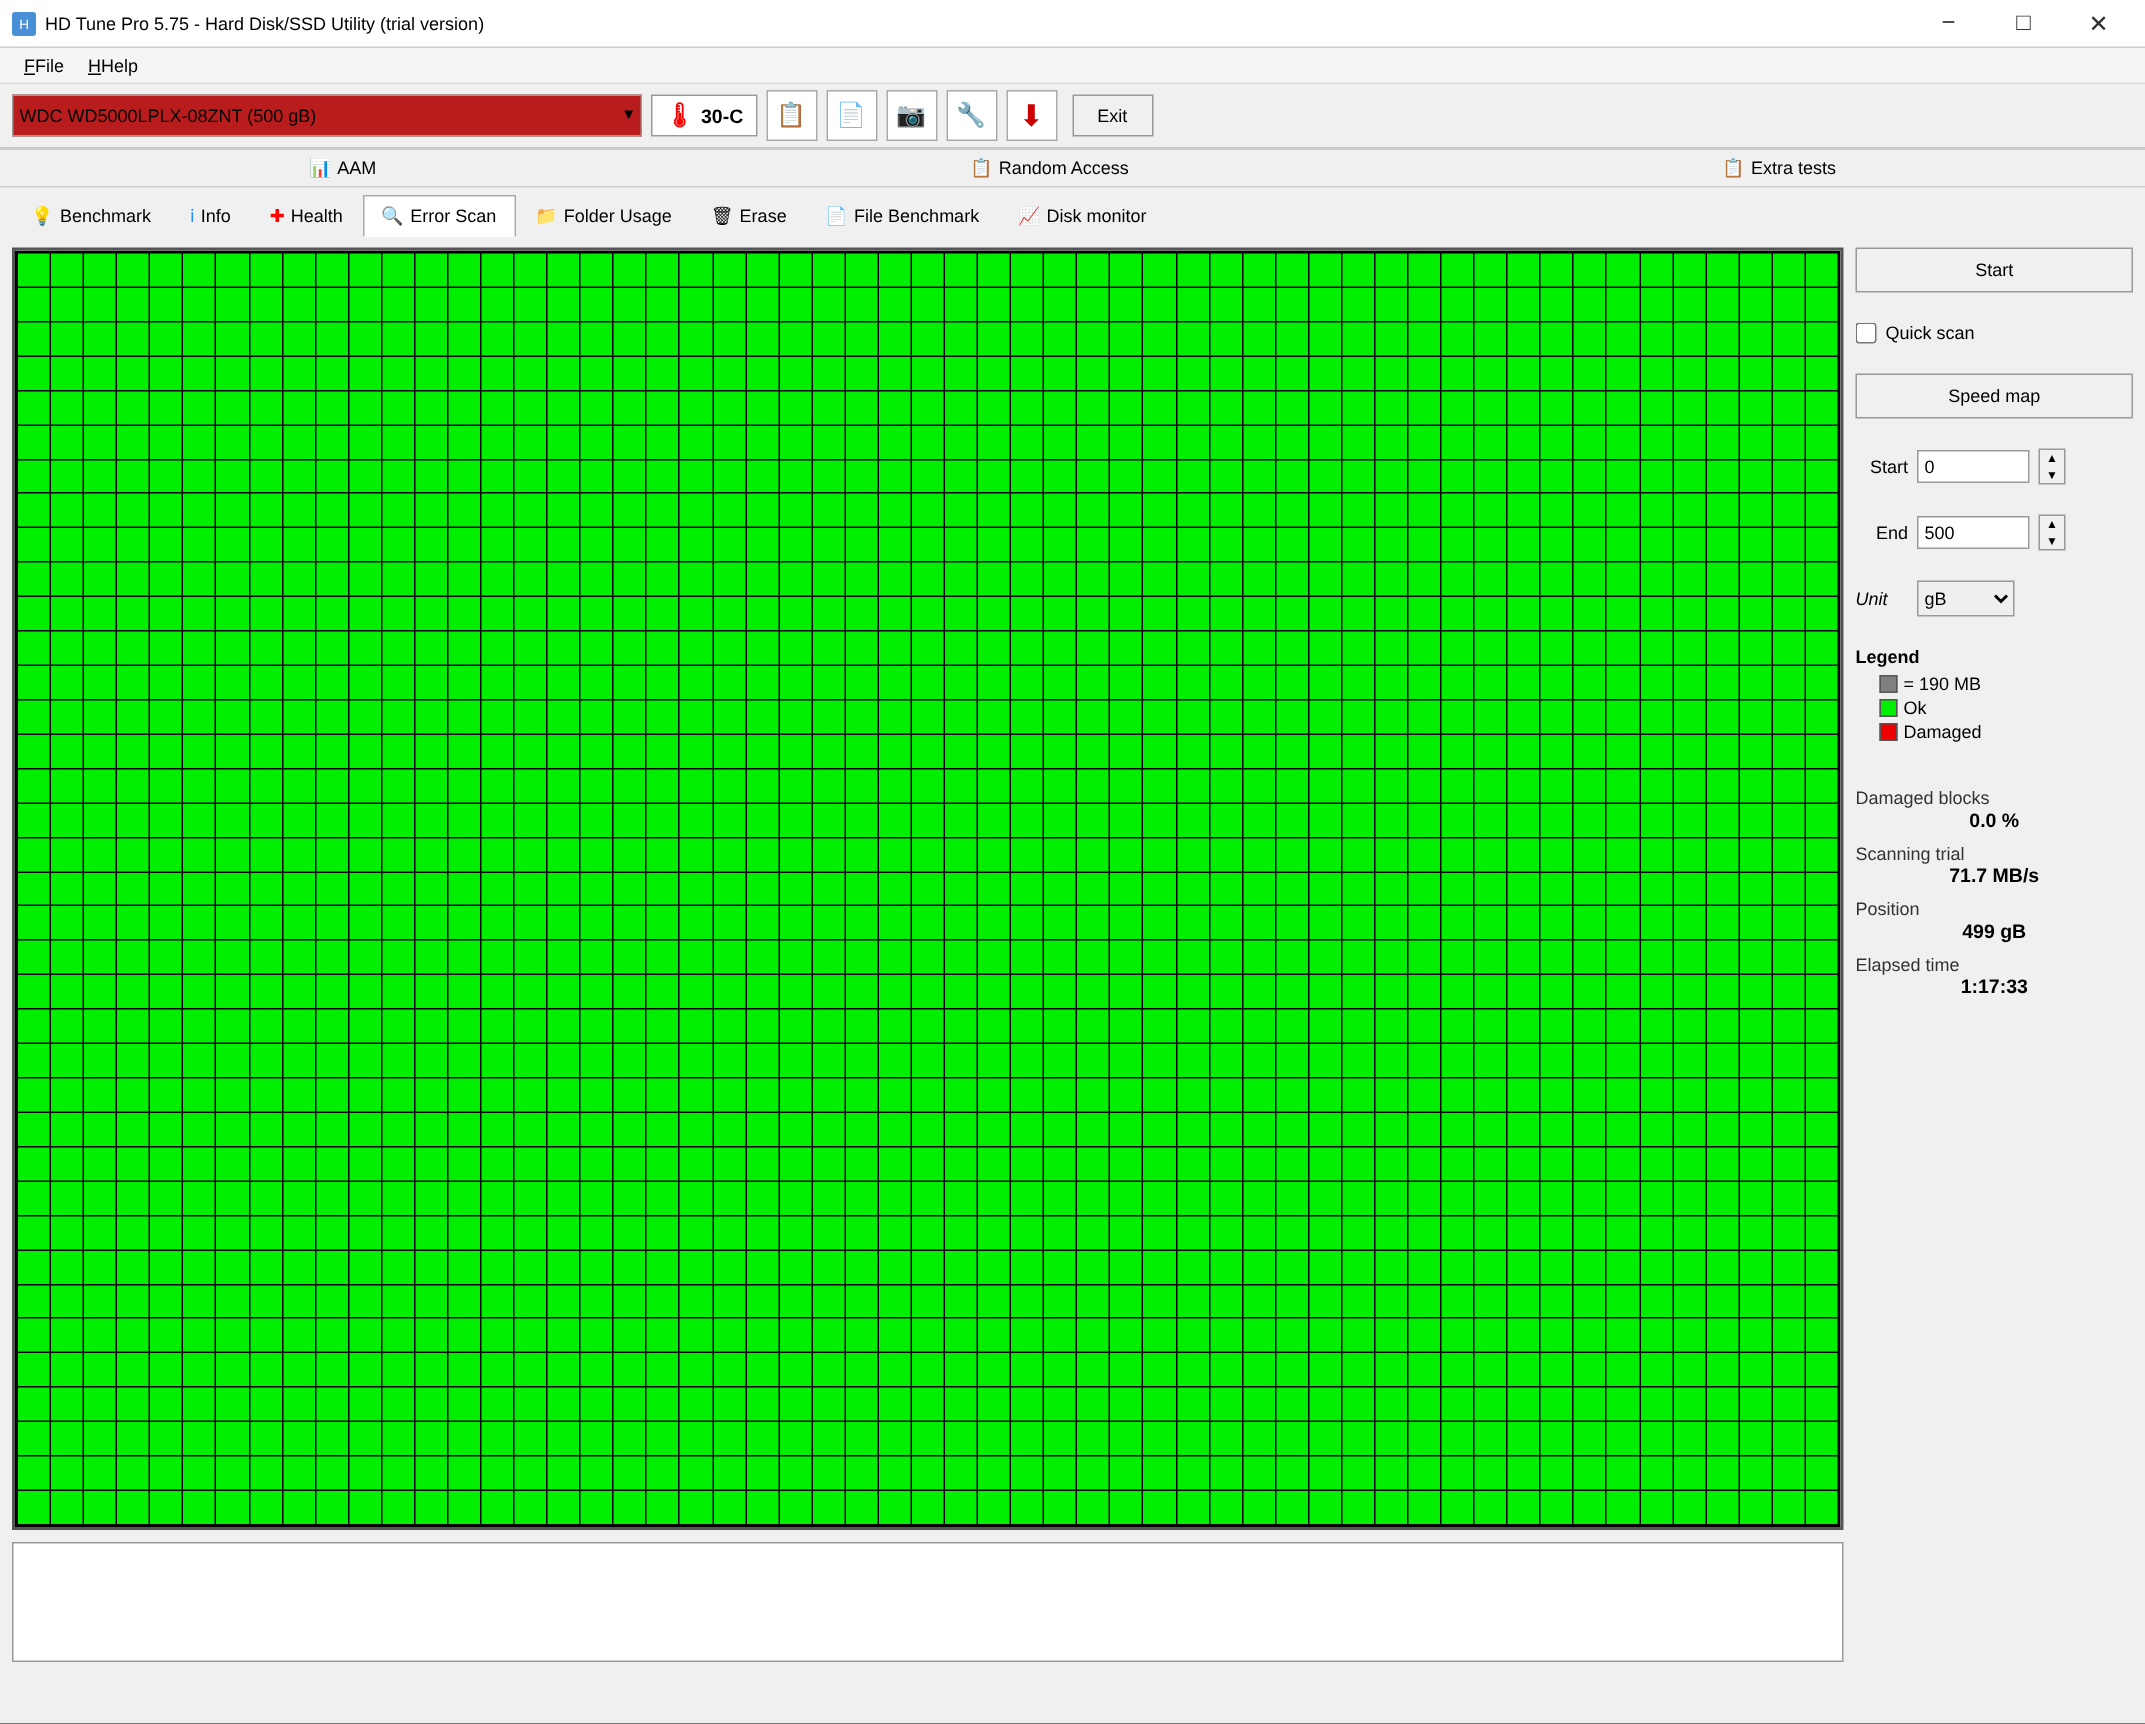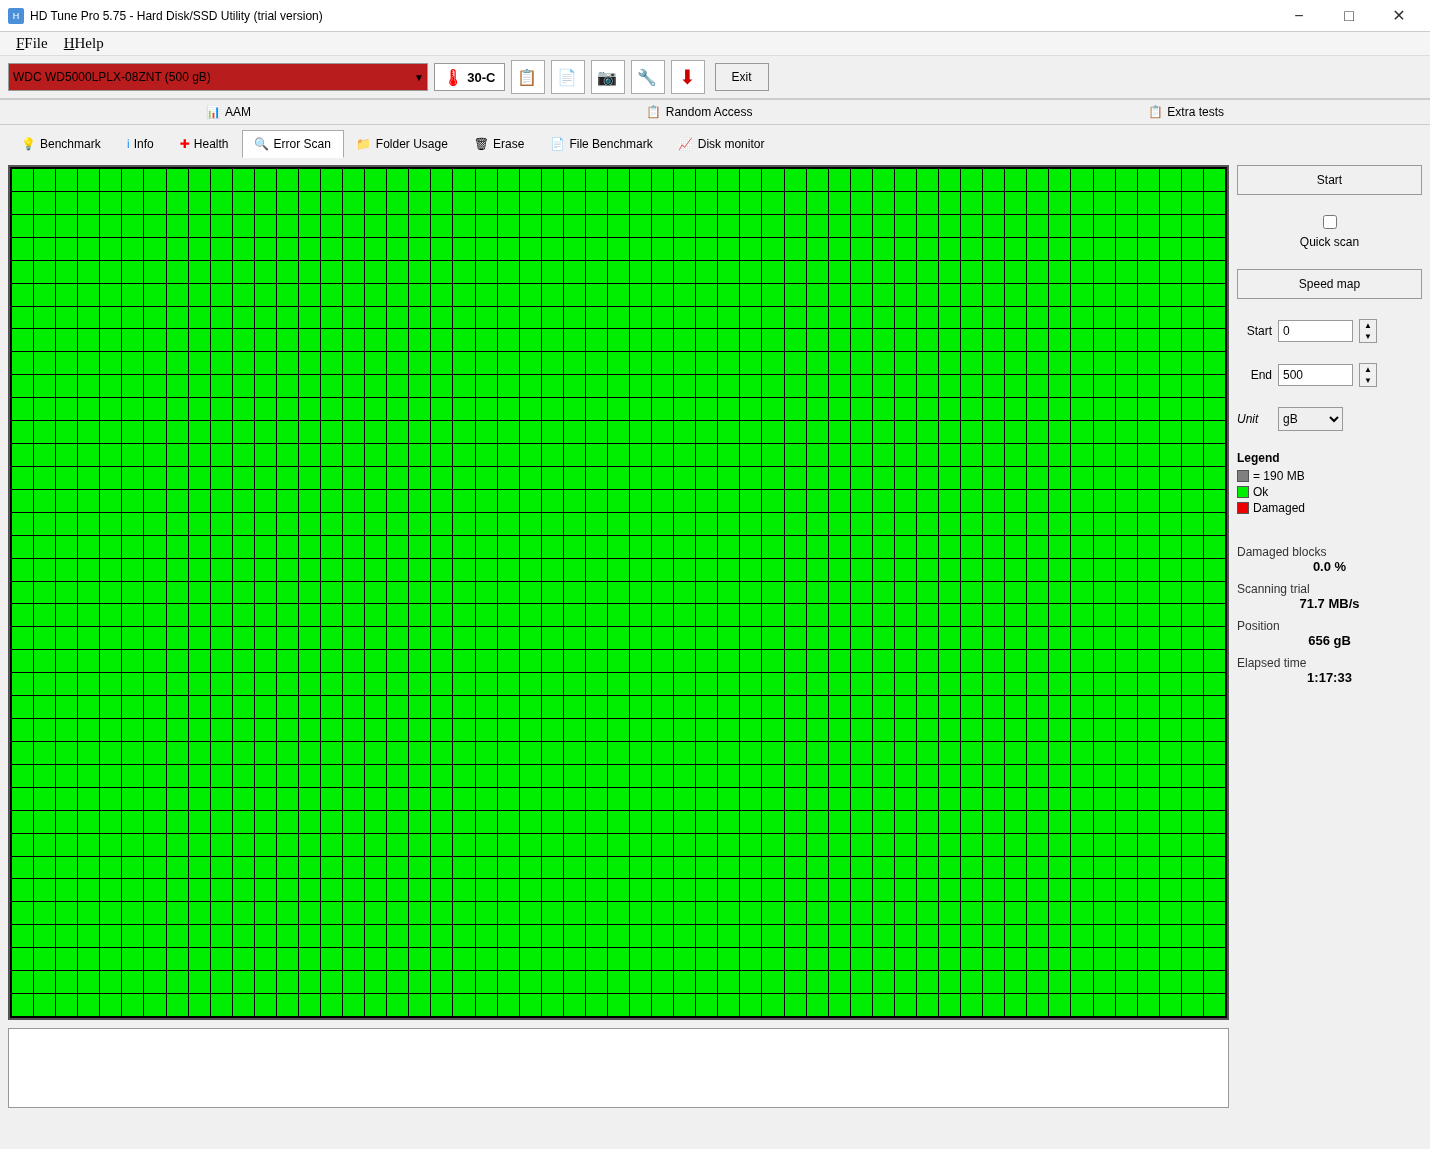--- a/index.html
+++ b/index.html
@@ -23,21 +23,21 @@
 
     
     .menu-bar {
       background: #f5f5f5;
       height: 24px;
       display: flex;
       align-items: center;
       padding: 0 8px;
       border-bottom: 1px solid #ddd;
     }
-    .menu-item { padding: 2px 8px; cursor: pointer; font-size: 15px; font-family: Liberation Serif, serif; }
+    .menu-item { padding: 2px 8px; cursor: pointer; font-size: 12px; }
     .menu-item u { text-decoration: underline; }
 
     
     .toolbar {
       background: #f0f0f0;
       height: 44px;
       display: flex;
       align-items: center;
       padding: 0 8px;
       gap: 6px;
@@ -153,21 +153,20 @@
       height: 30px;
       background: #f0f0f0;
       border: 1px solid #999;
       cursor: pointer;
       font-size: 12px;
       display: flex; align-items: center; justify-content: center;
     }
     .checkbox-row {
       display: flex; align-items: center; gap: 6px;
       font-size: 12px;
-      flex-direction: column;
     }
     .checkbox-row input[type=checkbox] { width: 14px; height: 14px; }
     .field-row {
       display: flex; align-items: center; gap: 6px; font-size: 12px;
     }
     .field-label { width: 35px; text-align: right; }
     .field-input {
       width: 75px; height: 22px;
       border: 1px solid #999;
       padding: 0 4px;
@@ -189,21 +188,21 @@
       border: 1px solid #999;
       font-size: 12px;
     }
     .field-full-row {
       display: flex; align-items: center; gap: 6px; font-size: 12px;
     }
     .field-unit-label { width: 35px; font-style: italic; }
 
     .legend-section { font-size: 12px; }
     .legend-title { font-weight: bold; margin-bottom: 4px; }
-    .legend-item { display: flex; align-items: center; gap: 4px; margin: 2px 0; }
+    .legend-item { display: flex; align-items: center; gap: 4px; margin: 2px 16px; }
     .legend-swatch { width: 12px; height: 12px; border: 1px solid #555; }
     .legend-swatch.grey { background: #808080; }
     .legend-swatch.green { background: #00ee00; }
     .legend-swatch.red { background: #ee0000; }
 
     .stats-section { font-size: 12px; }
     .stat-label { color: #333; margin-top: 8px; }
     .stat-value { font-weight: bold; font-size: 13px; text-align: center; display: block; }
 
     
@@ -2405,19 +2404,19 @@
     </div>
 
     <div class="stats-section">
       <div class="stat-label">Damaged blocks</div>
       <span class="stat-value">0.0 %</span>
 
       <div class="stat-label">Scanning trial</div>
       <span class="stat-value">71.7 MB/s</span>
 
       <div class="stat-label">Position</div>
-      <span class="stat-value">656 gB</span>
+      <span class="stat-value">499 gB</span>
 
       <div class="stat-label">Elapsed time</div>
       <span class="stat-value">1:17:33</span>
     </div>
   </div>
 </div>
 
 </body></html>

